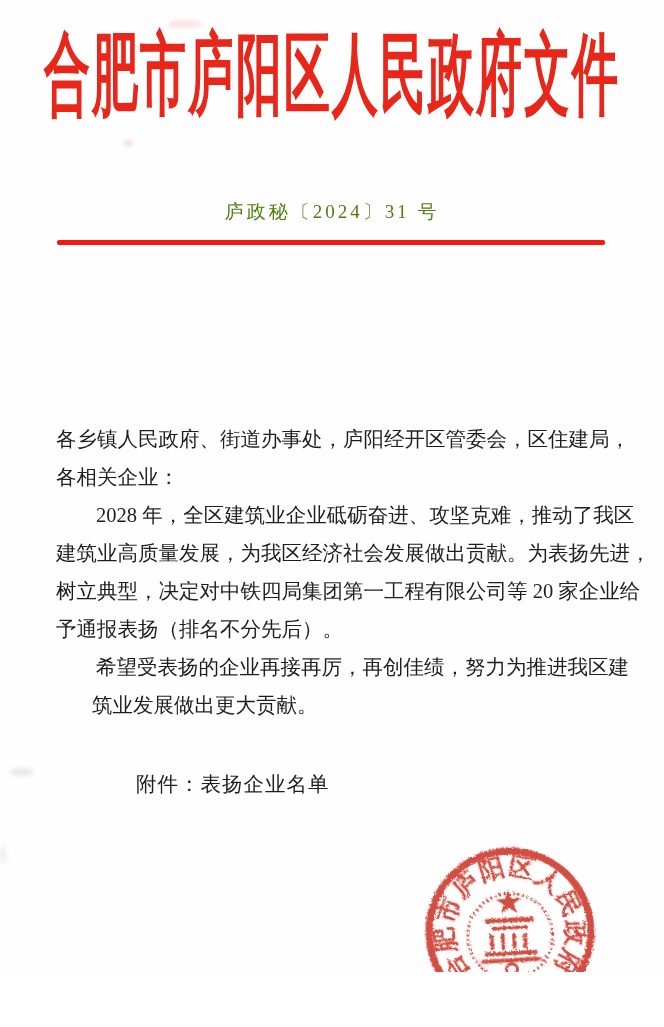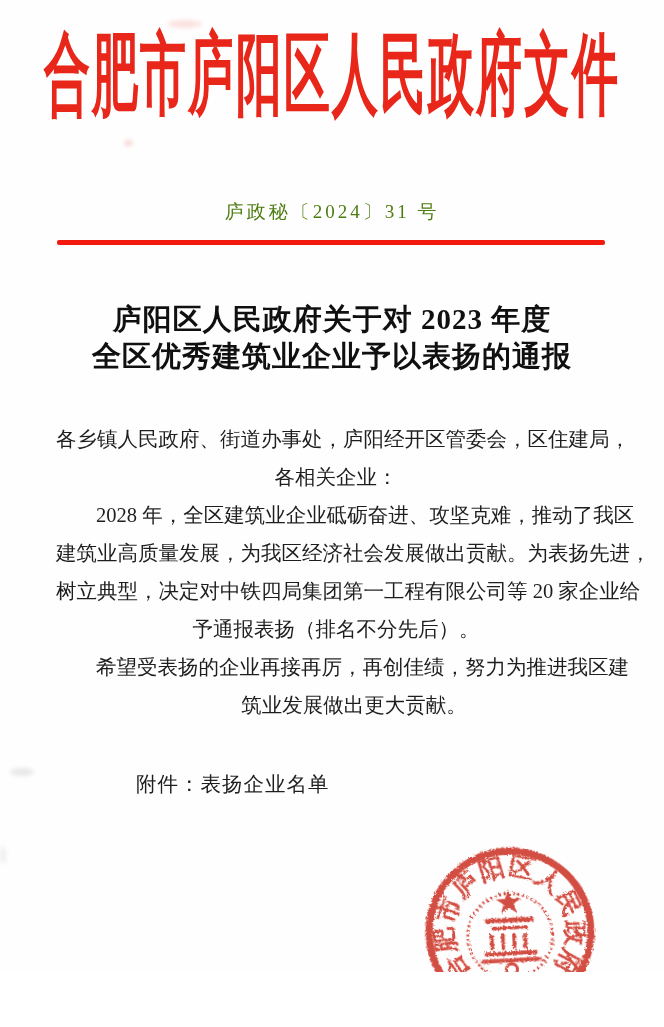--- a/index.html
+++ b/index.html
@@ -25,21 +25,21 @@
   }
   .doc-title {
     position:absolute; top:301px; left:0; width:100%; text-align:center;
     font-size:29px; font-weight:bold; line-height:37px; letter-spacing:1px;
     color:#101010; white-space:nowrap;
   }
   .body-block {
     position:absolute; top:420px; left:56px; width:560px;
     font-size:20.5px; line-height:38px; color:#1e1e1e;
   }
-  .body-line { white-space:nowrap; height:38px;text-align:center; }
+  .body-line { white-space:nowrap; height:38px; }
   .indent-first { padding-left:40px; }
   .indent-cont { padding-left:36px; }
   .attachment {
     position:absolute; top:770px; left:136px;
     font-size:20.5px; letter-spacing:1px; color:#1e1e1e; white-space:nowrap;
   }
   .seal {
     position:absolute; left:421px; top:843px; width:178px; height:178px;
     transform:rotate(-3deg); opacity:0.9; z-index:2;
   }
@@ -65,24 +65,20 @@
 <body>
 
 <div class="page">
 
   <div class="header-title">合肥市庐阳区人民政府文件</div>
 
   <div class="doc-number">庐政秘〔2024〕31 号</div>
 
   <div class="red-rule"></div>
 
-  <div class="doc-title">
-    <div>庐阳区人民政府关于对 2023 年度</div>
-    <div>全区优秀建筑业企业予以表扬的通报</div>
-  </div>
 
   <div class="body-block">
     <div class="body-line">各乡镇人民政府、街道办事处，庐阳经开区管委会，区住建局，</div>
     <div class="body-line">各相关企业：</div>
     <div class="body-line indent-first">2028 年，全区建筑业企业砥砺奋进、攻坚克难，推动了我区</div>
     <div class="body-line">建筑业高质量发展，为我区经济社会发展做出贡献。为表扬先进，</div>
     <div class="body-line">树立典型，决定对中铁四局集团第一工程有限公司等 20 家企业给</div>
     <div class="body-line">予通报表扬（排名不分先后）。</div>
     <div class="body-line indent-first">希望受表扬的企业再接再厉，再创佳绩，努力为推进我区建</div>
     <div class="body-line indent-cont">筑业发展做出更大贡献。</div>

